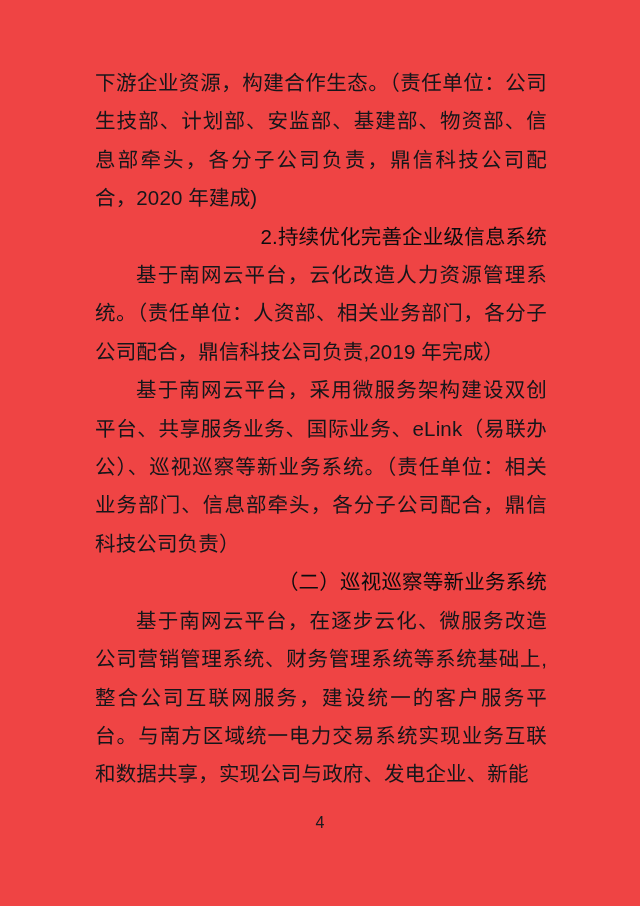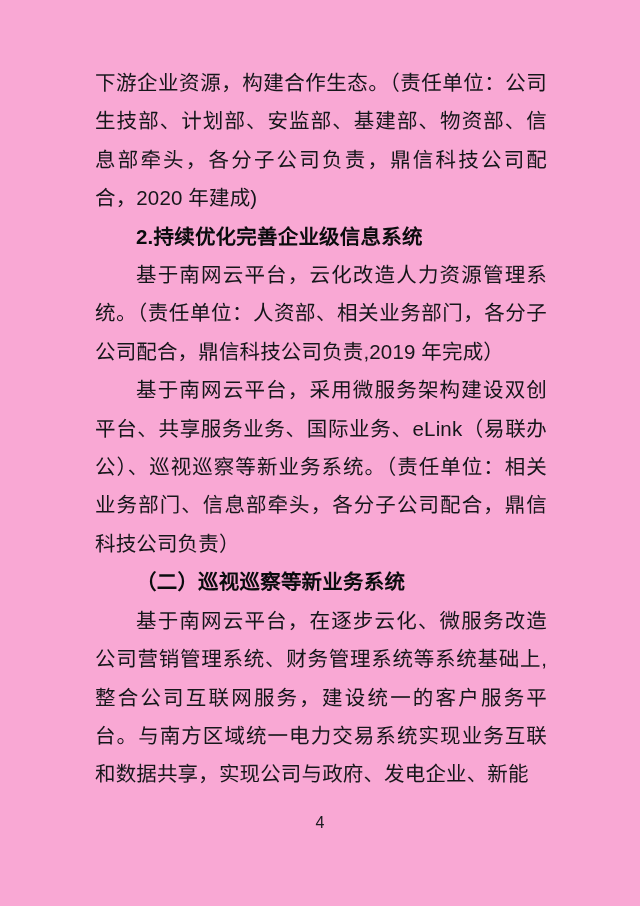--- a/index.html
+++ b/index.html
@@ -17,21 +17,21 @@
     position: relative;
     -webkit-font-smoothing: antialiased;
   }
 
   .page {
     position: absolute;
     left: 0;
     top: 0;
     width: 640px;
     height: 906px;
-    background: #f9a8d4;
+    background: #ef4444;
   }
 
   .content {
     position: absolute;
     left: 95px;
     top: 64px;
     width: 452px;
   }
 
   
@@ -52,23 +52,23 @@
   .para.noindent {
     text-indent: 0;
   }
 
   
   .heading {
     margin: 0;
     font-size: 20.5px;
     line-height: 38.4px;
     color: #0b0c0e;
-    font-weight: 700;
+    font-weight: 400;
     text-indent: 41px;
-    text-align: left;
+    text-align: right;
     letter-spacing: 0.2px;
   }
 
   
   .heading.section {
     text-indent: 41px;
   }
 
   .page-number {
     position: absolute;

